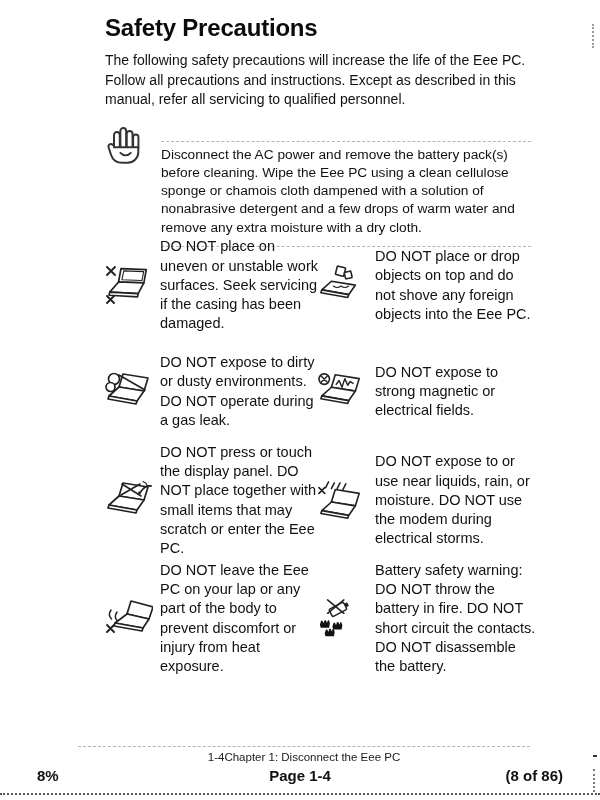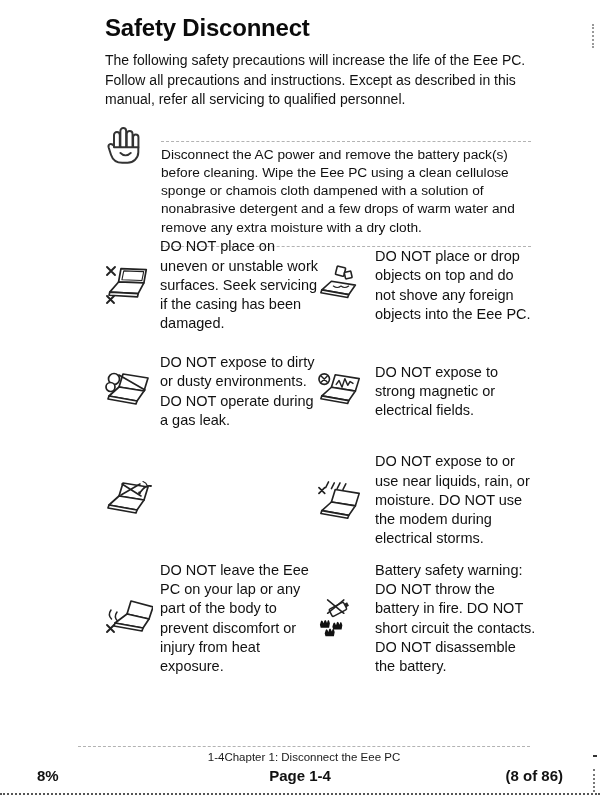--- a/index.html
+++ b/index.html
@@ -48,21 +48,21 @@
   .scroll-bottom { position:absolute; left:593px; top:769px; height:23px; width:0; border-left:2px dotted #777; }
 
   svg { display:block; }
 </style>
 </head>
 <body>
 
 <div class="reader">
 
   <div class="content">
-    <div class="doc-title">Safety Disconnect</div>
+    <div class="doc-title">Safety Precautions</div>
     <div class="intro">The following safety precautions will increase the life of the Eee PC. Follow all precautions and instructions. Except as described in this manual, refer all servicing to qualified personnel.</div>
 
     <div class="note">
       <div class="note-icon">
         <svg width="40" height="44" viewBox="0 0 34 38">
           <g stroke="#333" stroke-width="1.7" fill="#fff" stroke-linejoin="round" stroke-linecap="round">
             <rect x="7.5" y="7" width="5" height="15" rx="2.5"></rect>
             <rect x="13" y="3.5" width="5" height="18" rx="2.5"></rect>
             <rect x="18.5" y="6" width="5" height="16" rx="2.5"></rect>
             <rect x="24" y="9" width="4.6" height="13" rx="2.3"></rect>
@@ -152,20 +152,21 @@
               <path d="M18 3 L43 7 L39 20 L14 16 Z"></path>
               <path d="M14 16 L39 20 L32 30 L4 25 Z"></path>
               <path d="M4 25 L32 30 L31 33 L3 28 Z"></path>
               <path d="M17 4 L36 16 M35 4 L16 15" fill="none" stroke-width="1.6"></path>
               <path d="M46 6 q-5 -1 -8 3 l-3 3.5" fill="none" stroke-width="1.8"></path>
               <circle cx="34.5" cy="13" r="1.4" fill="#222" stroke="none"></circle>
               <path d="M38 1.5 a7.5 7.5 0 0 1 4.5 4.5" fill="none" stroke-width="1.2"></path>
             </g>
           </svg>
         </div>
+        <div class="item-text">DO NOT press or touch the display panel. DO NOT place together with small items that may scratch or enter the Eee PC.</div>
       </div>
       <div class="item right">
         <div class="item-icon">
           <svg width="46" height="44" viewBox="0 0 48 44">
             <g fill="#fff" stroke="#222" stroke-width="1.7" stroke-linejoin="round" stroke-linecap="round">
               <g transform="translate(0 6)">
                 <path d="M18 3 L43 7 L39 20 L14 16 Z"></path>
                 <path d="M14 16 L39 20 L32 30 L4 25 Z"></path>
                 <path d="M4 25 L32 30 L31 33 L3 28 Z"></path>
               </g>

